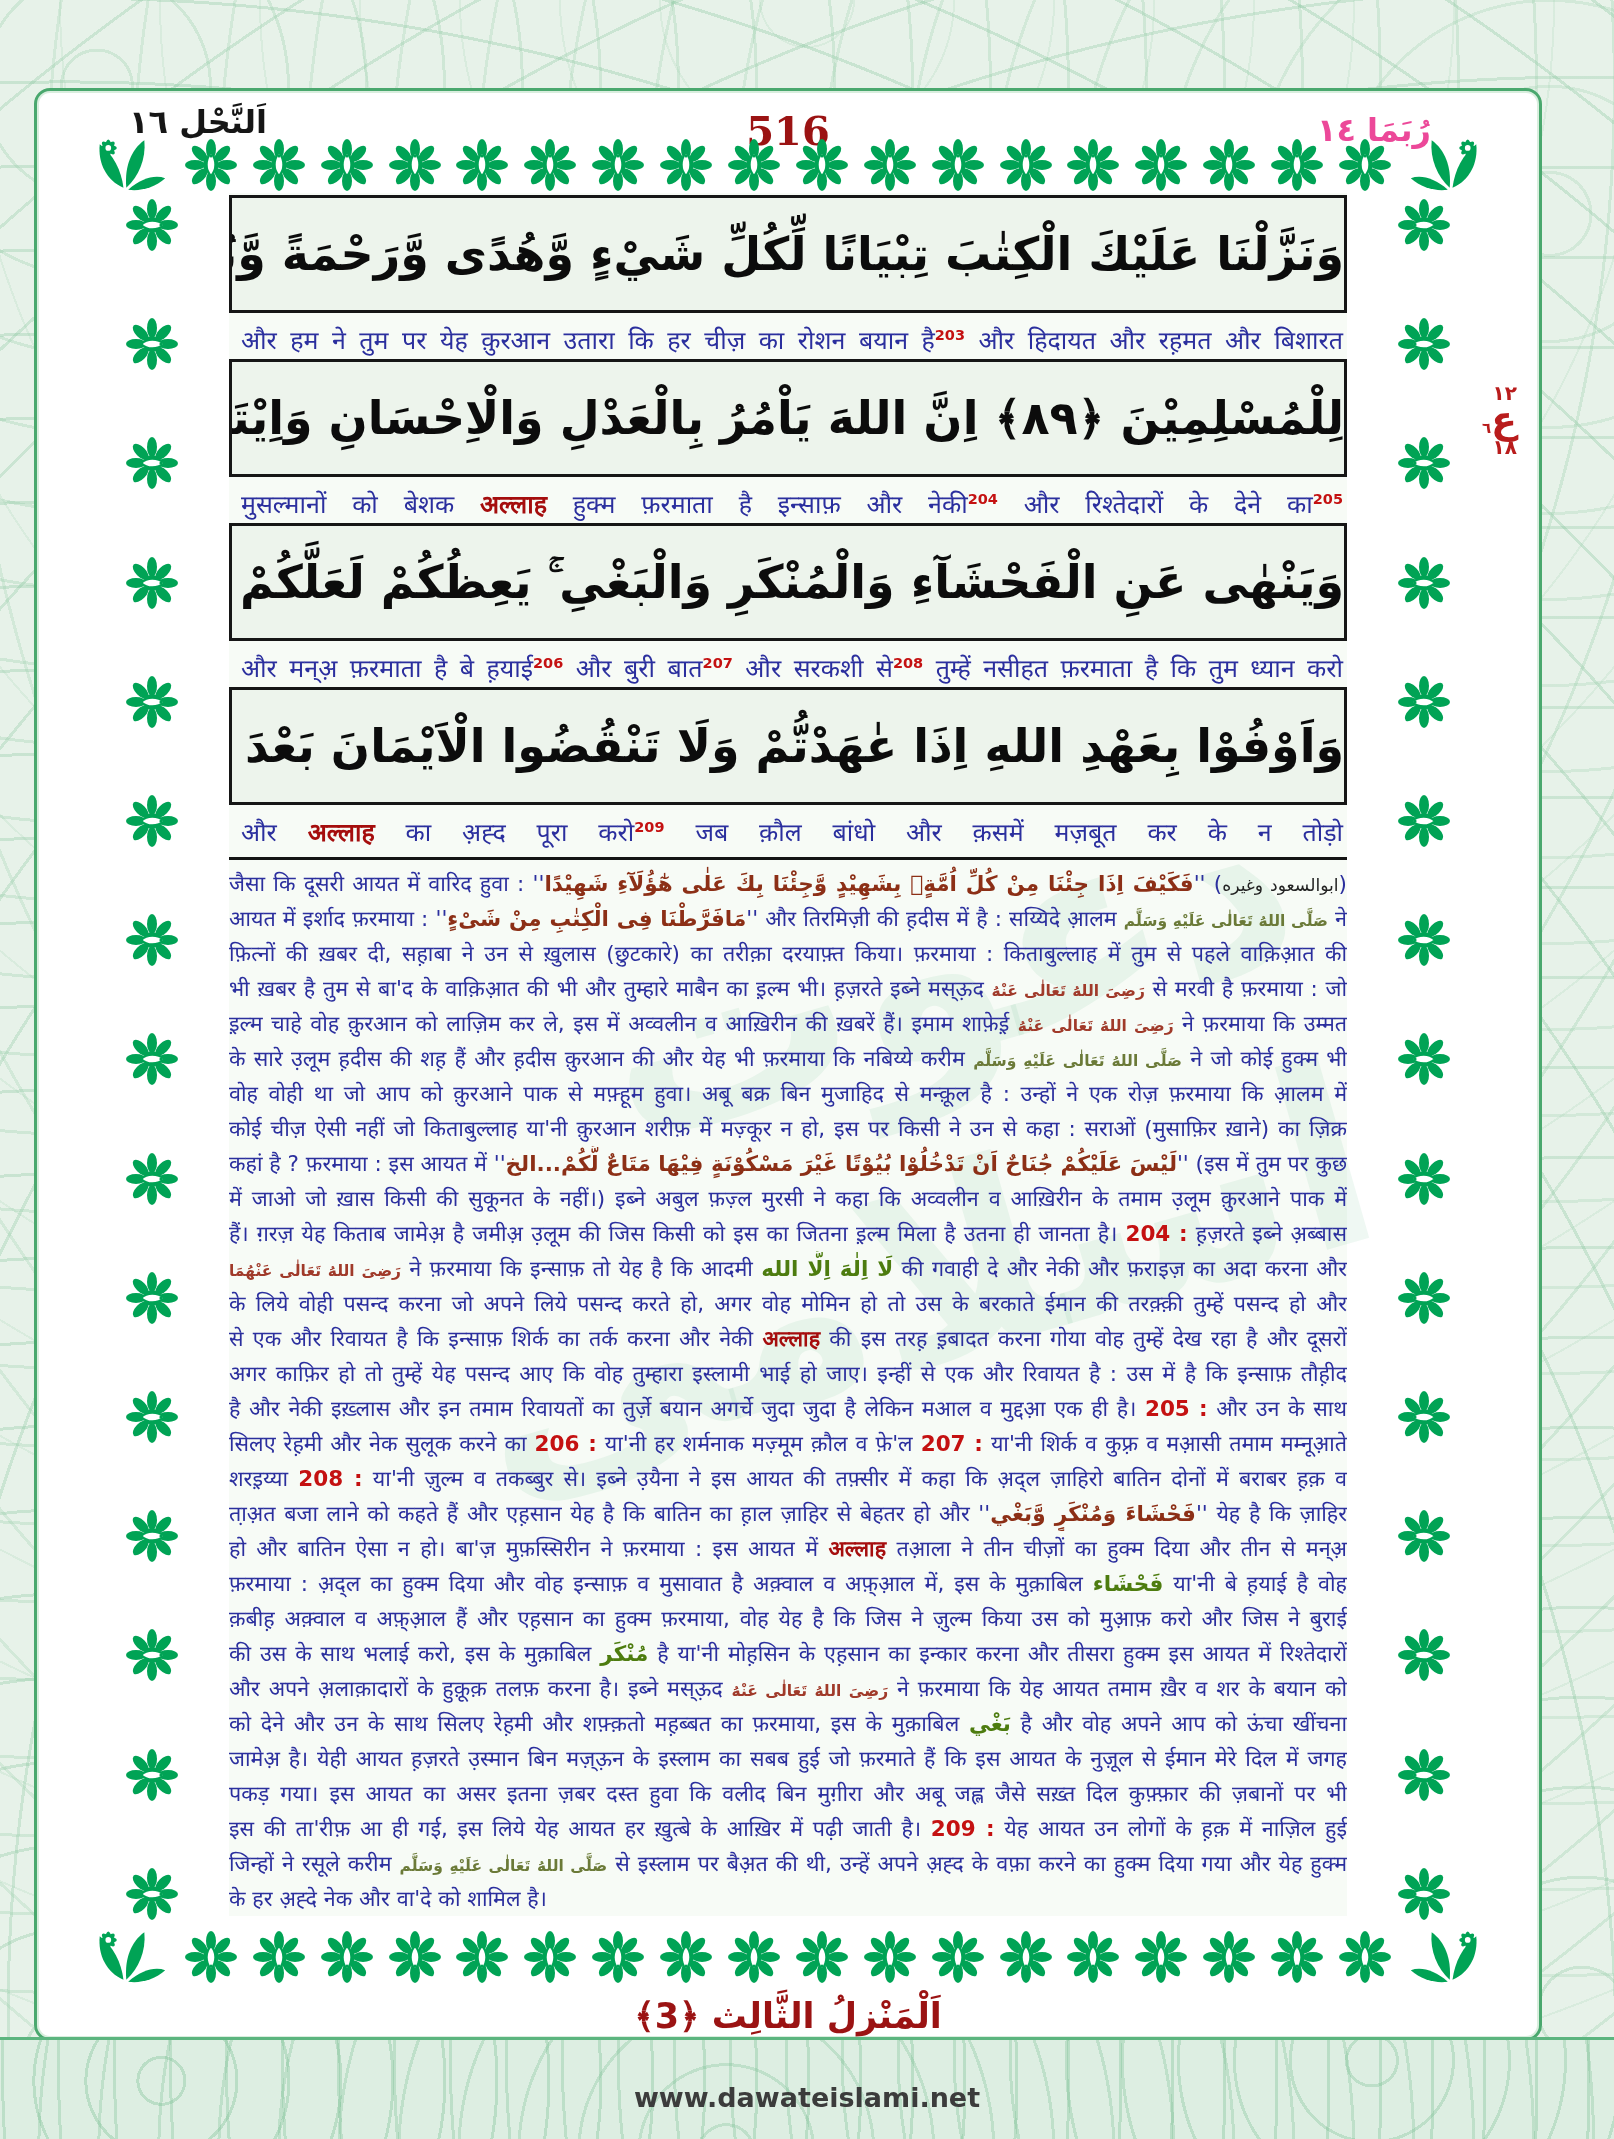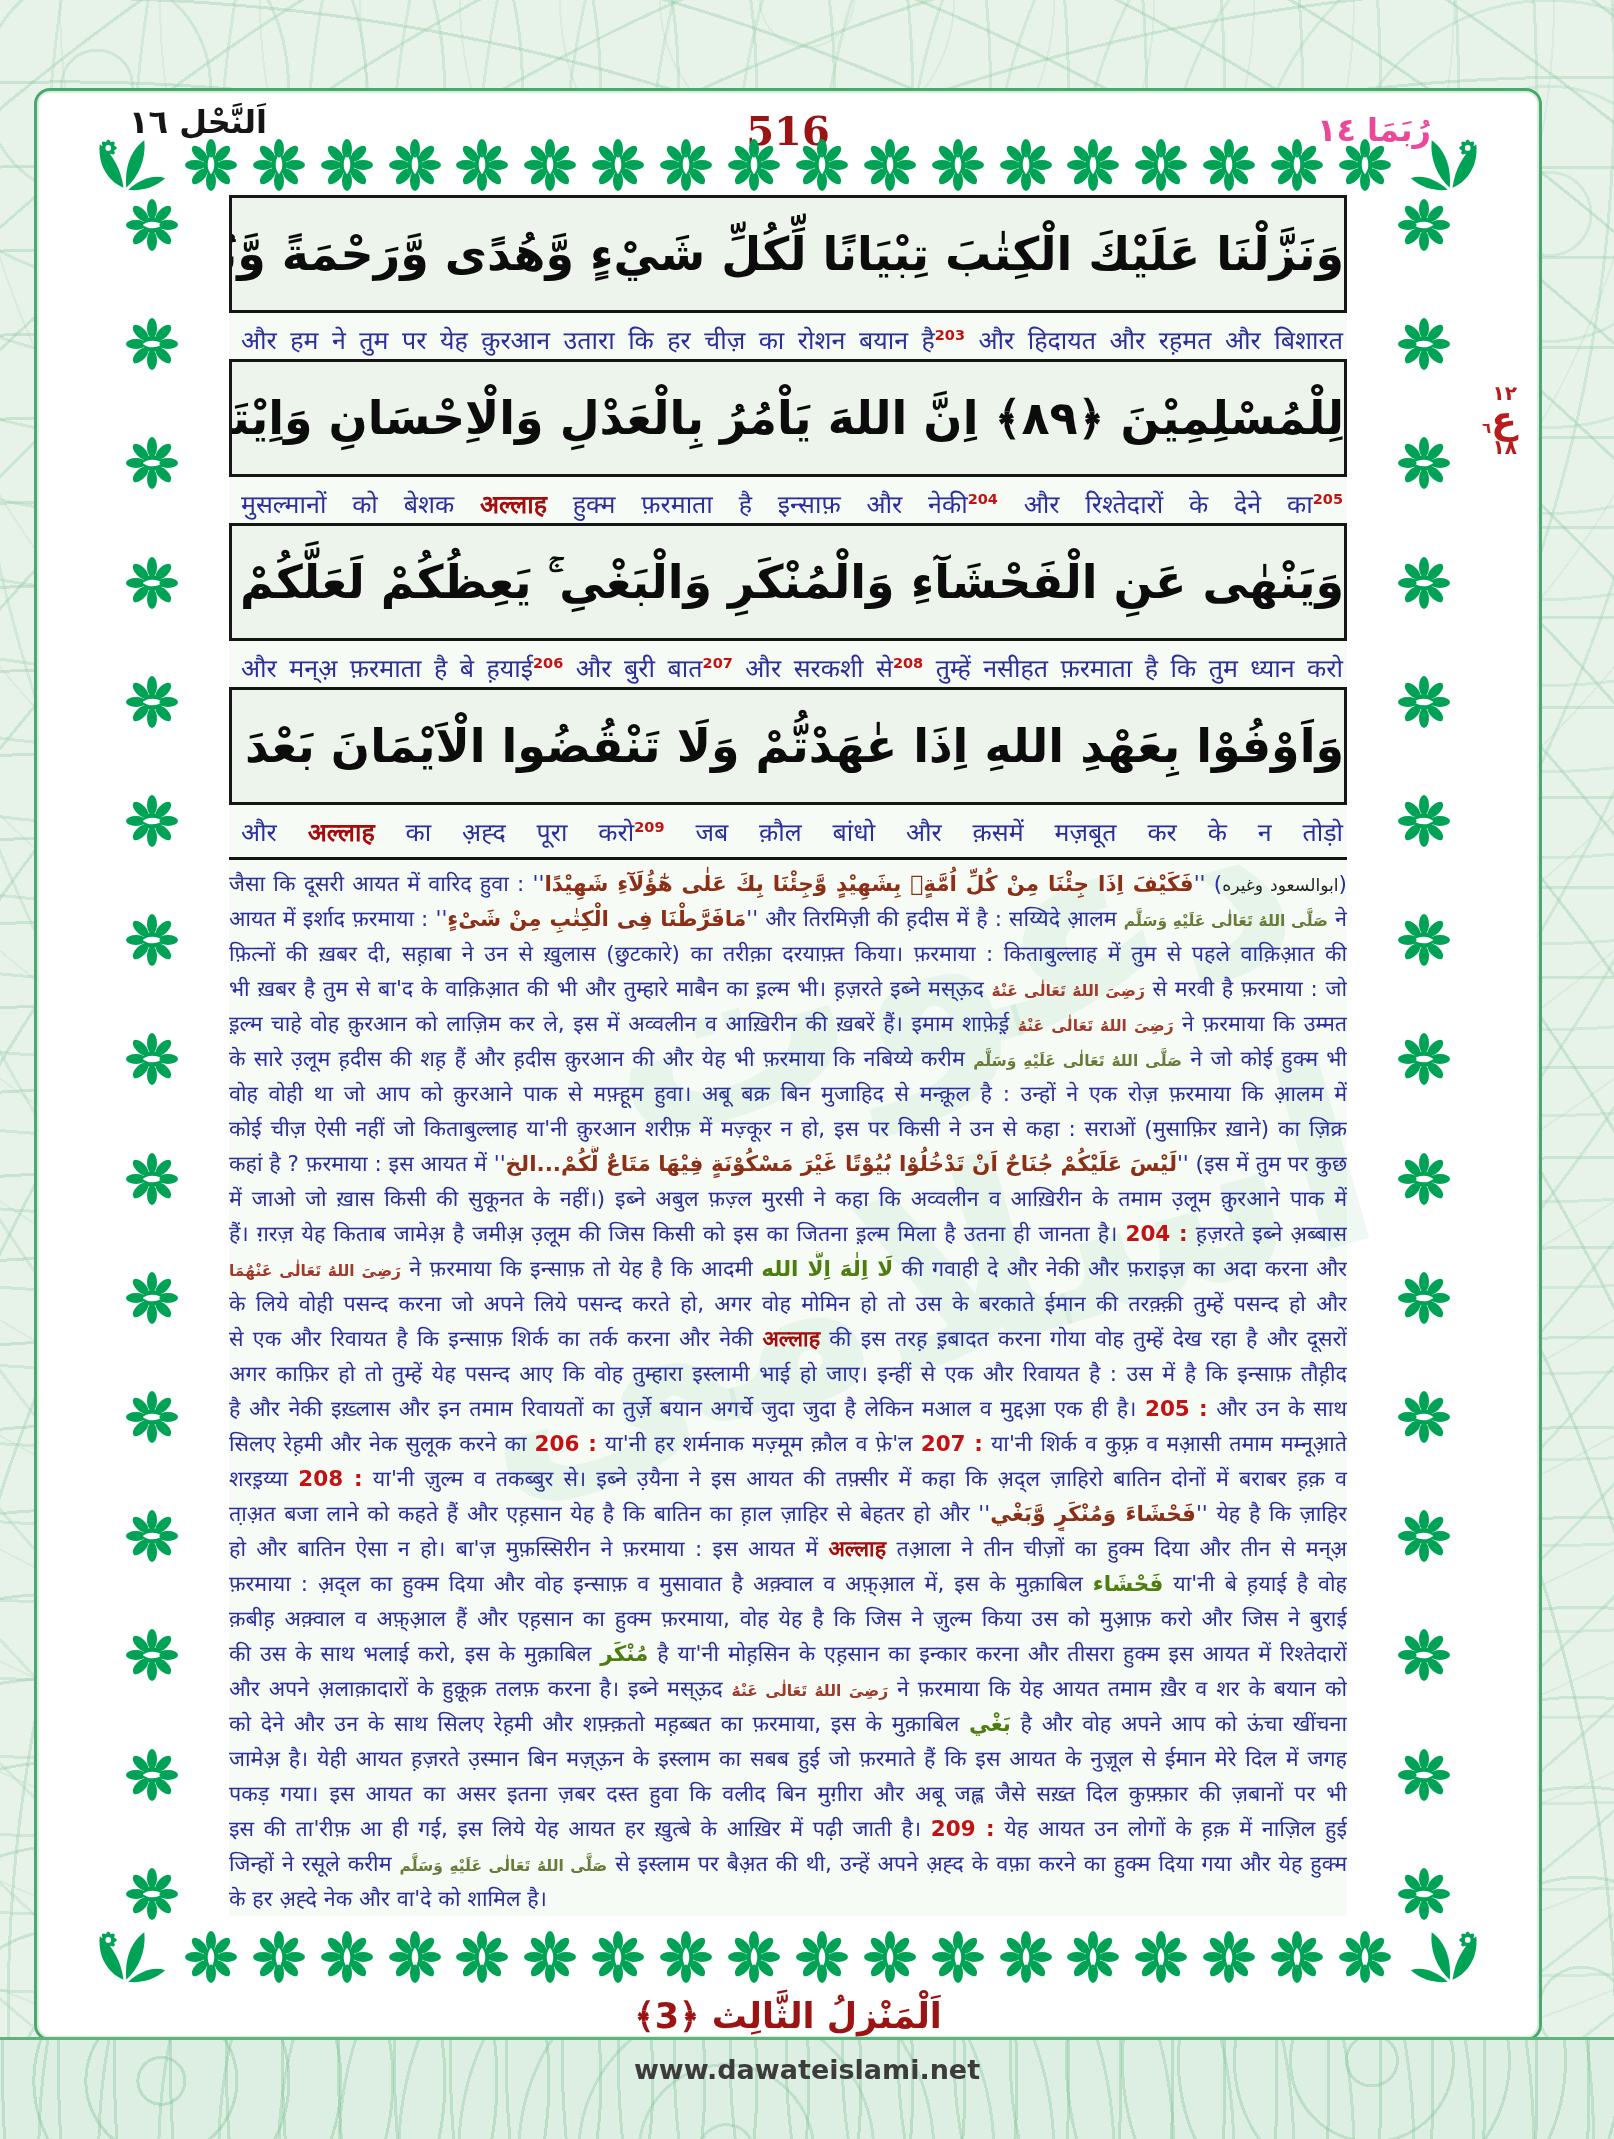--- a/index.html
+++ b/index.html
@@ -81,21 +81,21 @@
   
   .manzil{position:absolute;bottom:2px;left:0;right:0;text-align:center;
     font-size:35px;font-weight:bold;color:#9b1313;}
   .footer{position:absolute;left:0;top:2037px;width:1614px;height:102px;
     border-top:3px solid #5cb57f;
     background-color:#ddeee2;
     background-image:
       repeating-radial-gradient(circle at 10% 40%, transparent 0 22px, rgba(120,190,145,.35) 22px 25px, transparent 25px 52px),
       repeating-radial-gradient(circle at 45% 110%, transparent 0 26px, rgba(120,190,145,.30) 26px 29px, transparent 29px 60px),
       repeating-radial-gradient(circle at 85% 20%, transparent 0 24px, rgba(120,190,145,.32) 24px 27px, transparent 27px 56px);}
-  .url{margin-top:14px;text-align:center;font-size:27px;font-weight:bold;color:#3c3c3c;}
+  .url{margin-top:42px;text-align:center;font-size:27px;font-weight:bold;color:#3c3c3c;}
 </style>
 </head>
 <body>
 
 <svg width="0" height="0" style="position:absolute" aria-hidden="true">
   <defs>
     <g id="paisley">
       <g fill="#00A355">
         <ellipse rx="5" ry="10" transform="rotate(0) translate(0,-16)"></ellipse>
         <ellipse rx="5" ry="10" transform="rotate(45) translate(0,-16)"></ellipse>

